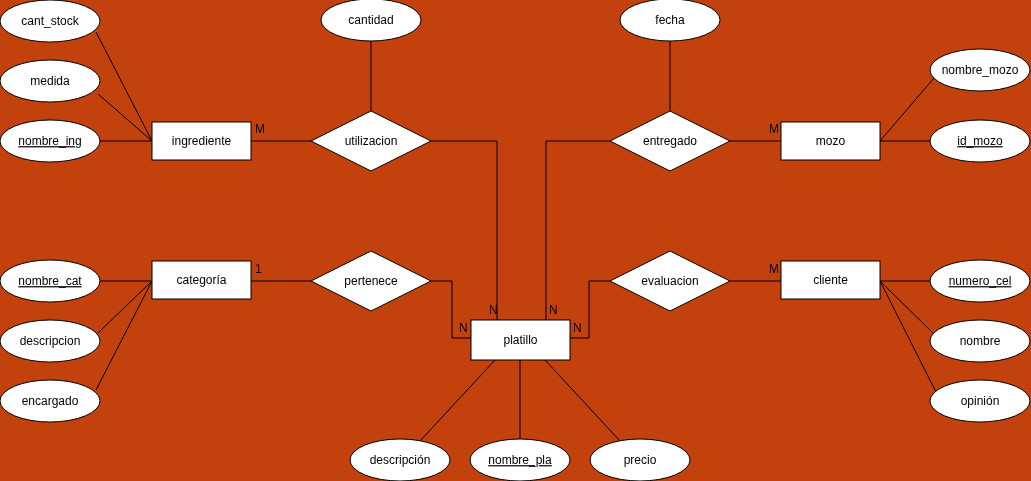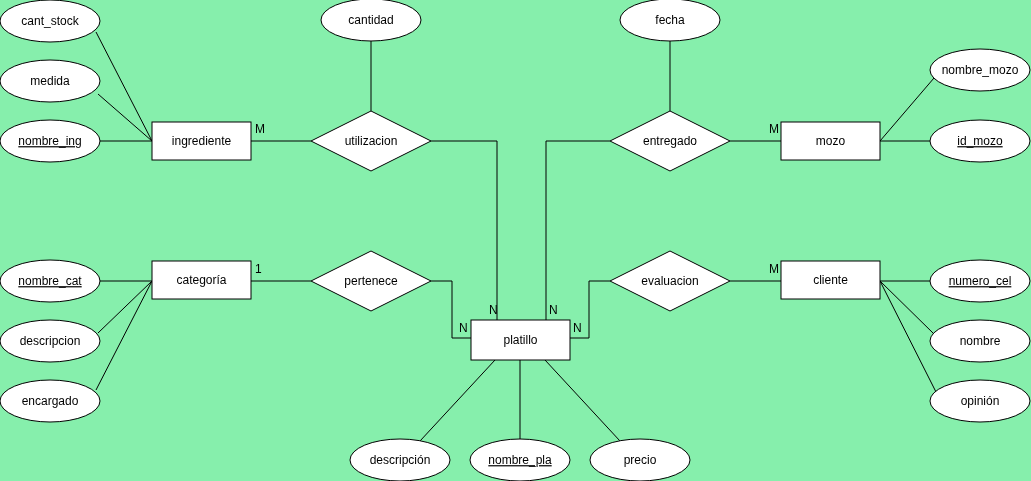--- a/index.html
+++ b/index.html
@@ -7,21 +7,21 @@
     padding: 0;
     background: #ffffff;
   }
   body {
     font-family: "Liberation Sans", sans-serif;
   }
   #diagram-root {
     position: relative;
     width: 1031px;
     height: 481px;
-    background: #86efac;
+    background: #c2410c;
     overflow: hidden;
   }
   svg#er-canvas {
     display: block;
     width: 1031px;
     height: 481px;
   }
   .shape-outline {
     fill: #ffffff;
     stroke: #000000;

